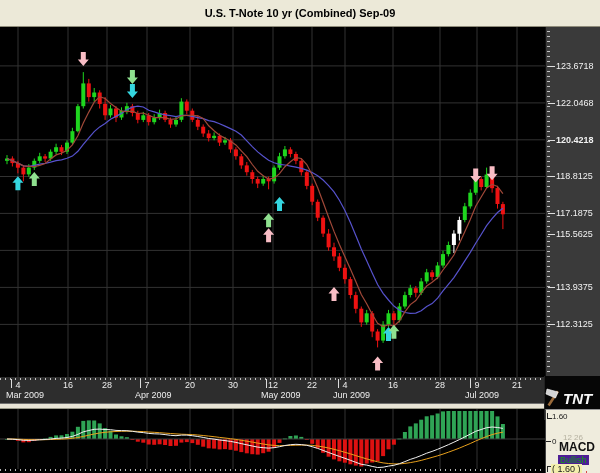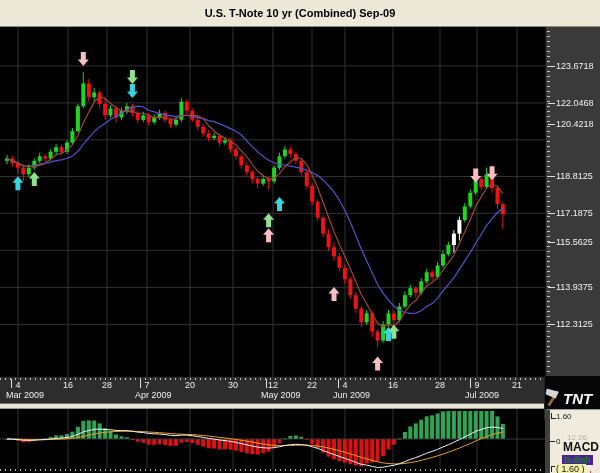--- a/index.html
+++ b/index.html
@@ -30,21 +30,21 @@
   
   #splitter{position:absolute;left:0;top:403px;width:600px;height:6px;background:#e8e4d6;
     border-top:1px solid #6f6f6f;border-bottom:1px solid #9a9a8a;box-sizing:border-box;z-index:4;}
   
   #tnt-logo{position:absolute;left:544px;top:376px;width:56px;height:44px;background:#060606;
     display:flex;align-items:center;z-index:5;border-left:1px solid #222;box-sizing:border-box;}
   #tnt-logo .txt{font-weight:bold;font-style:italic;font-size:15px;color:#f8f8f8;
     letter-spacing:0px;margin-left:1px;}
   
   #macd-legend{position:absolute;left:545px;top:409px;width:55px;height:64px;background:#efecdd;
-    border-left:5px solid #404040;border-top:1px solid #999;box-sizing:border-box;z-index:5;
+    border-left:1px solid #404040;border-top:1px solid #999;box-sizing:border-box;z-index:5;
     font-size:8px;color:#1a1a1a;}
   #macd-legend .s{position:absolute;white-space:nowrap;}
   .lg-scale{left:6px;top:2px;}
   .lg-title{left:13px;top:10px;font-size:12px;font-weight:bold;color:#111;margin-top:20px;}
   .lg-params{left:17px;top:23px;color:#b5b1a0;}
   .lg-zero{left:6px;top:27px;}
   .lg-bear{left:14px;top:36px;color:#d42222;font-size:9px;margin-top:24px;}
   .lg-bull{left:12px;top:45px;color:#17a017;font-size:9px;background:#4c1d95;padding:0 2px;}
   .lg-val{left:5px;top:54px;font-size:9px;background:#f3efad;padding:0 1px;}
   .tick-l{position:absolute;left:1px;top:3px;width:4px;height:5px;
@@ -392,24 +392,24 @@
     </svg>
 
   <div class="titlebar">
     <span>U.S. T-Note 10 yr (Combined) Sep-09</span>
   </div>
 
   <div id="price-axis">
     <div class="dotcol"></div>
   <span class="plabel" style="top: 40px;">123.6718</span>
       <span class="plabel" style="top: 77px;">122.0468</span>
-      <span class="plabel" style="top: 98px;">120.4218</span>
+      <span class="plabel" style="top: 114px; font-weight: bold;">120.4218</span>
       <span class="plabel" style="top: 150px;">118.8125</span>
       <span class="plabel" style="top: 187px;">117.1875</span>
-      <span class="plabel" style="top: 216px;">115.5625</span>
+      <span class="plabel" style="top: 208px;">115.5625</span>
       <span class="plabel" style="top: 261px;">113.9375</span>
       <span class="plabel" style="top: 298px;">112.3125</span>
     </div>
 
   <div id="date-axis">
     <div class="dotrow"></div>
   <span class="dnum" style="left: 18px;">4</span>
       <div class="mtick" style="left: 11px;"></div>
       <span class="dmonth" style="left: 6px;">Mar 2009</span>
       <span class="dnum" style="left: 68px;">16</span>

